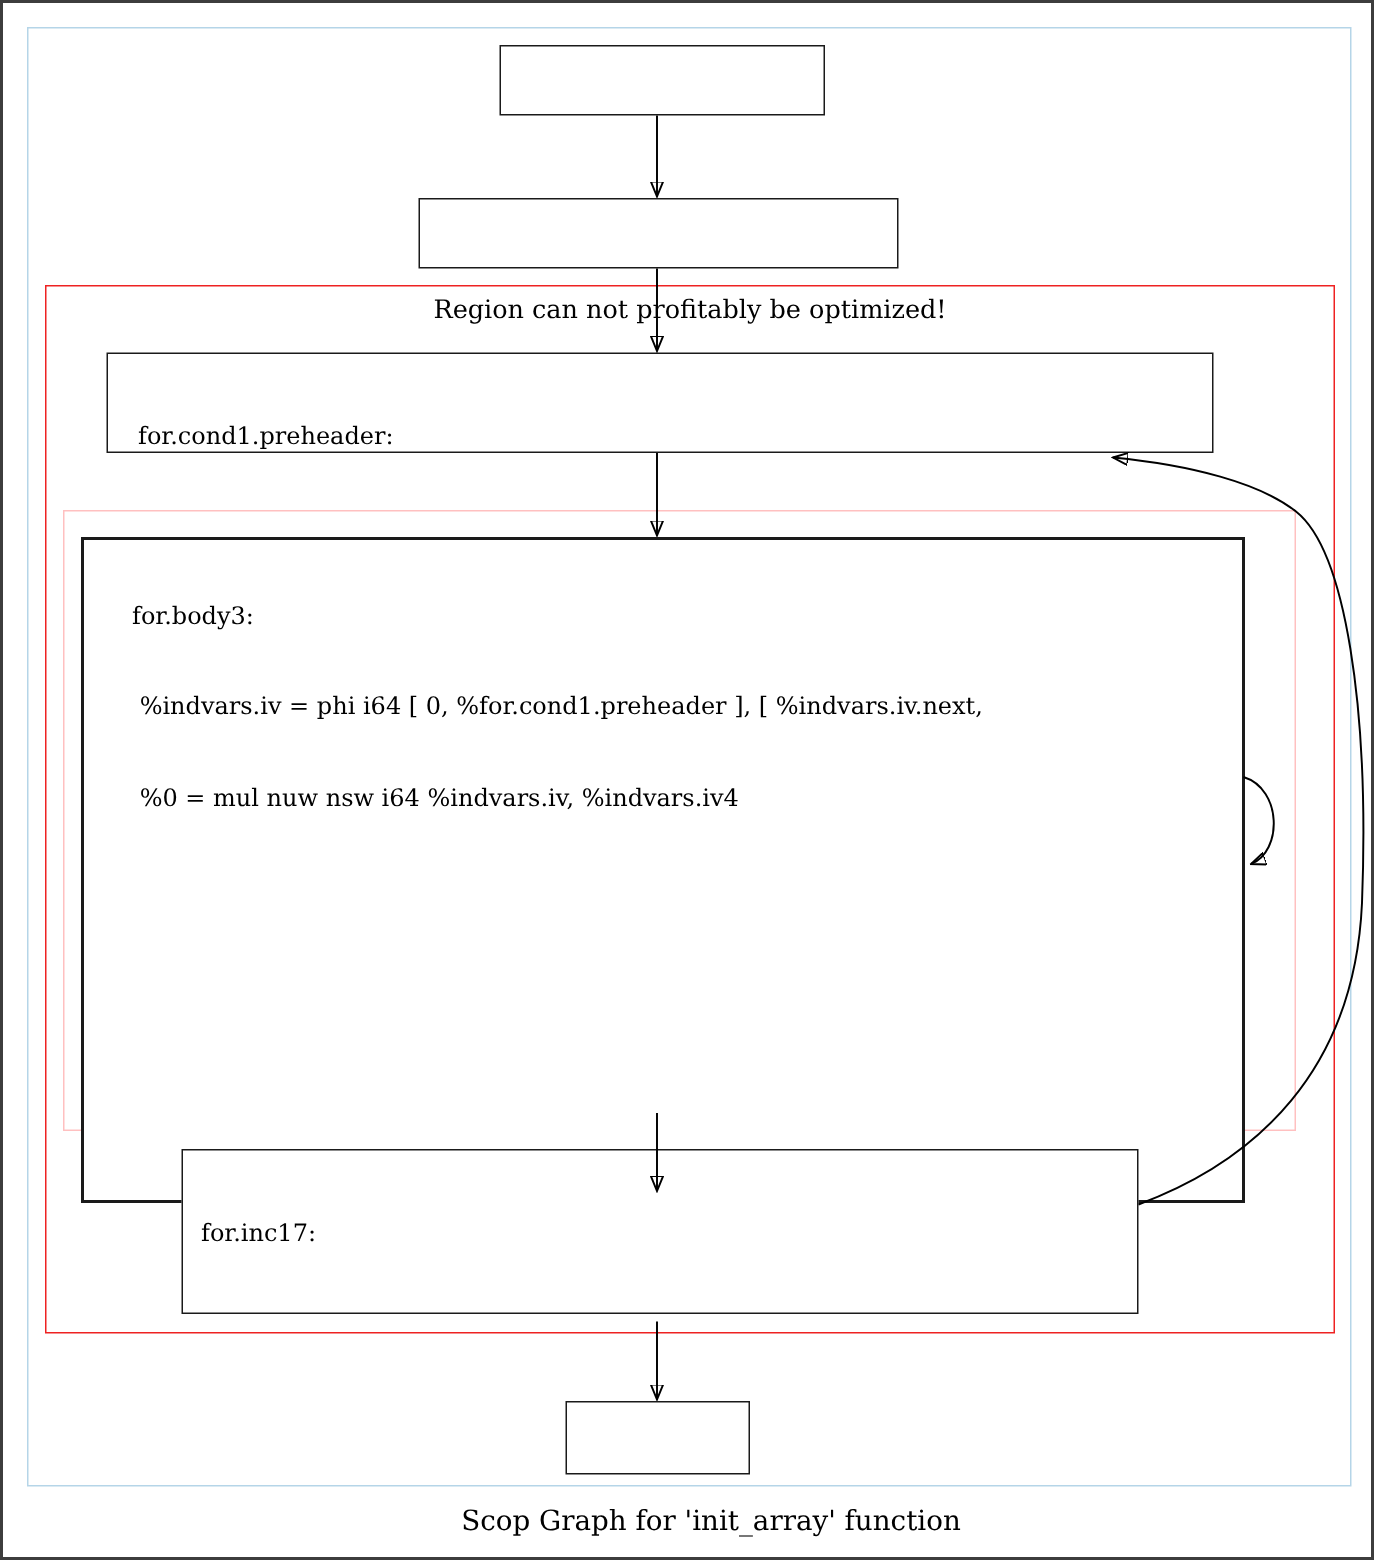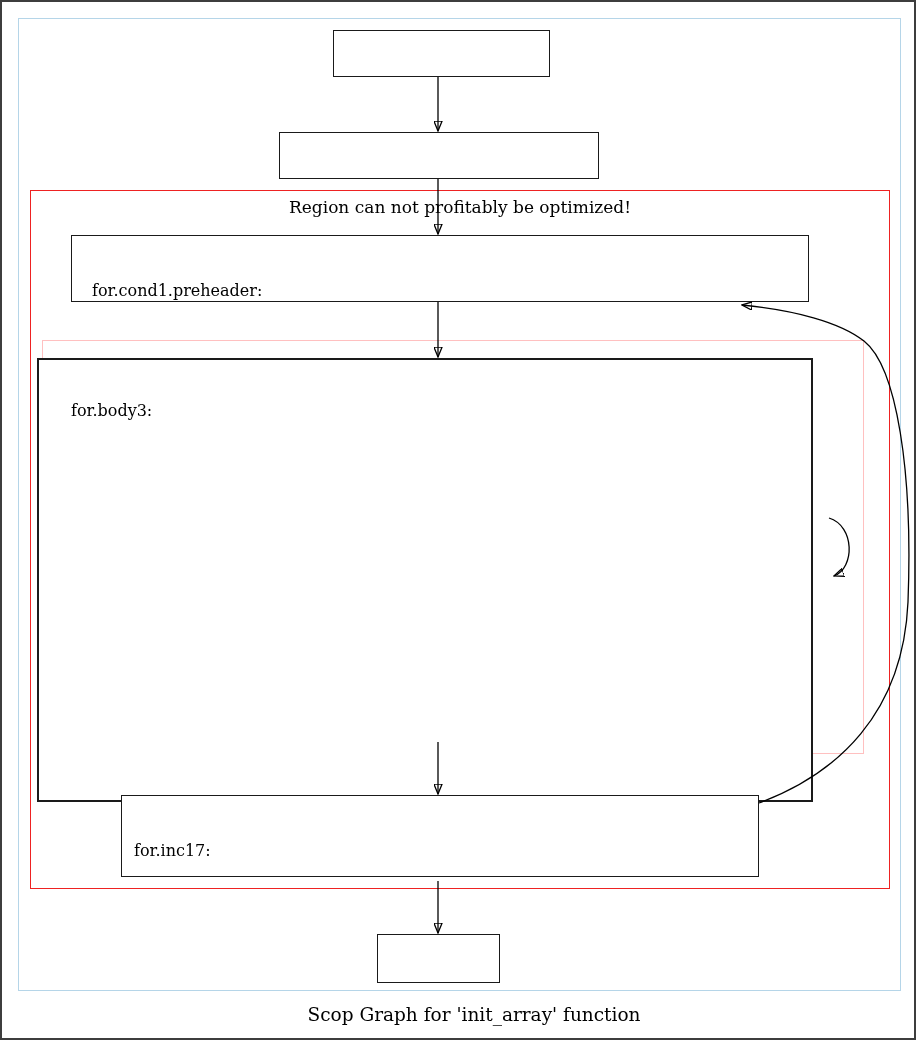--- a/index.html
+++ b/index.html
@@ -63,38 +63,40 @@
     <div class="ln">entry.split:</div>
     
   </div>
 
   <div class="node" id="node-for-cond1-preheader" style="left:69px;top:233px;width:738px;height:67px;">
     <div class="ln">for.cond1.preheader:</div>
     
     
   </div>
 
-  <div class="node" id="node-for-body3" style="left:35px;top:356px;width:776px;height:444px;border-width:2px;padding-left:32px;">
+  <div class="node" id="node-for-body3" style="left:52px;top:356px;width:776px;height:444px;border-width:2px;padding-left:32px;">
     <div class="ln">for.body3:</div>
+    <div class="ln"> %indvars.iv = phi i64 [ 0, %for.cond1.preheader ], [ %indvars.iv.next,</div>
+    <div class="ln"> %0 = mul nuw nsw i64 %indvars.iv, %indvars.iv4</div>
     
     
     
     
     
     
     
     
     
     
     
     
     
   </div>
 
-  <div class="node" id="node-for-inc17" style="left:119px;top:793px;width:638px;height:82px;">
+  <div class="node" id="node-for-inc17" style="left:119px;top:764px;width:638px;height:110px;">
     <div class="ln">for.inc17:</div>
     
     
     
   </div>
 
   <div class="node" id="node-for-end19" style="left:375px;top:932px;width:123px;height:49px;padding:3px 14px;">
     <div class="ln">for.end19:</div>
     
   </div>

